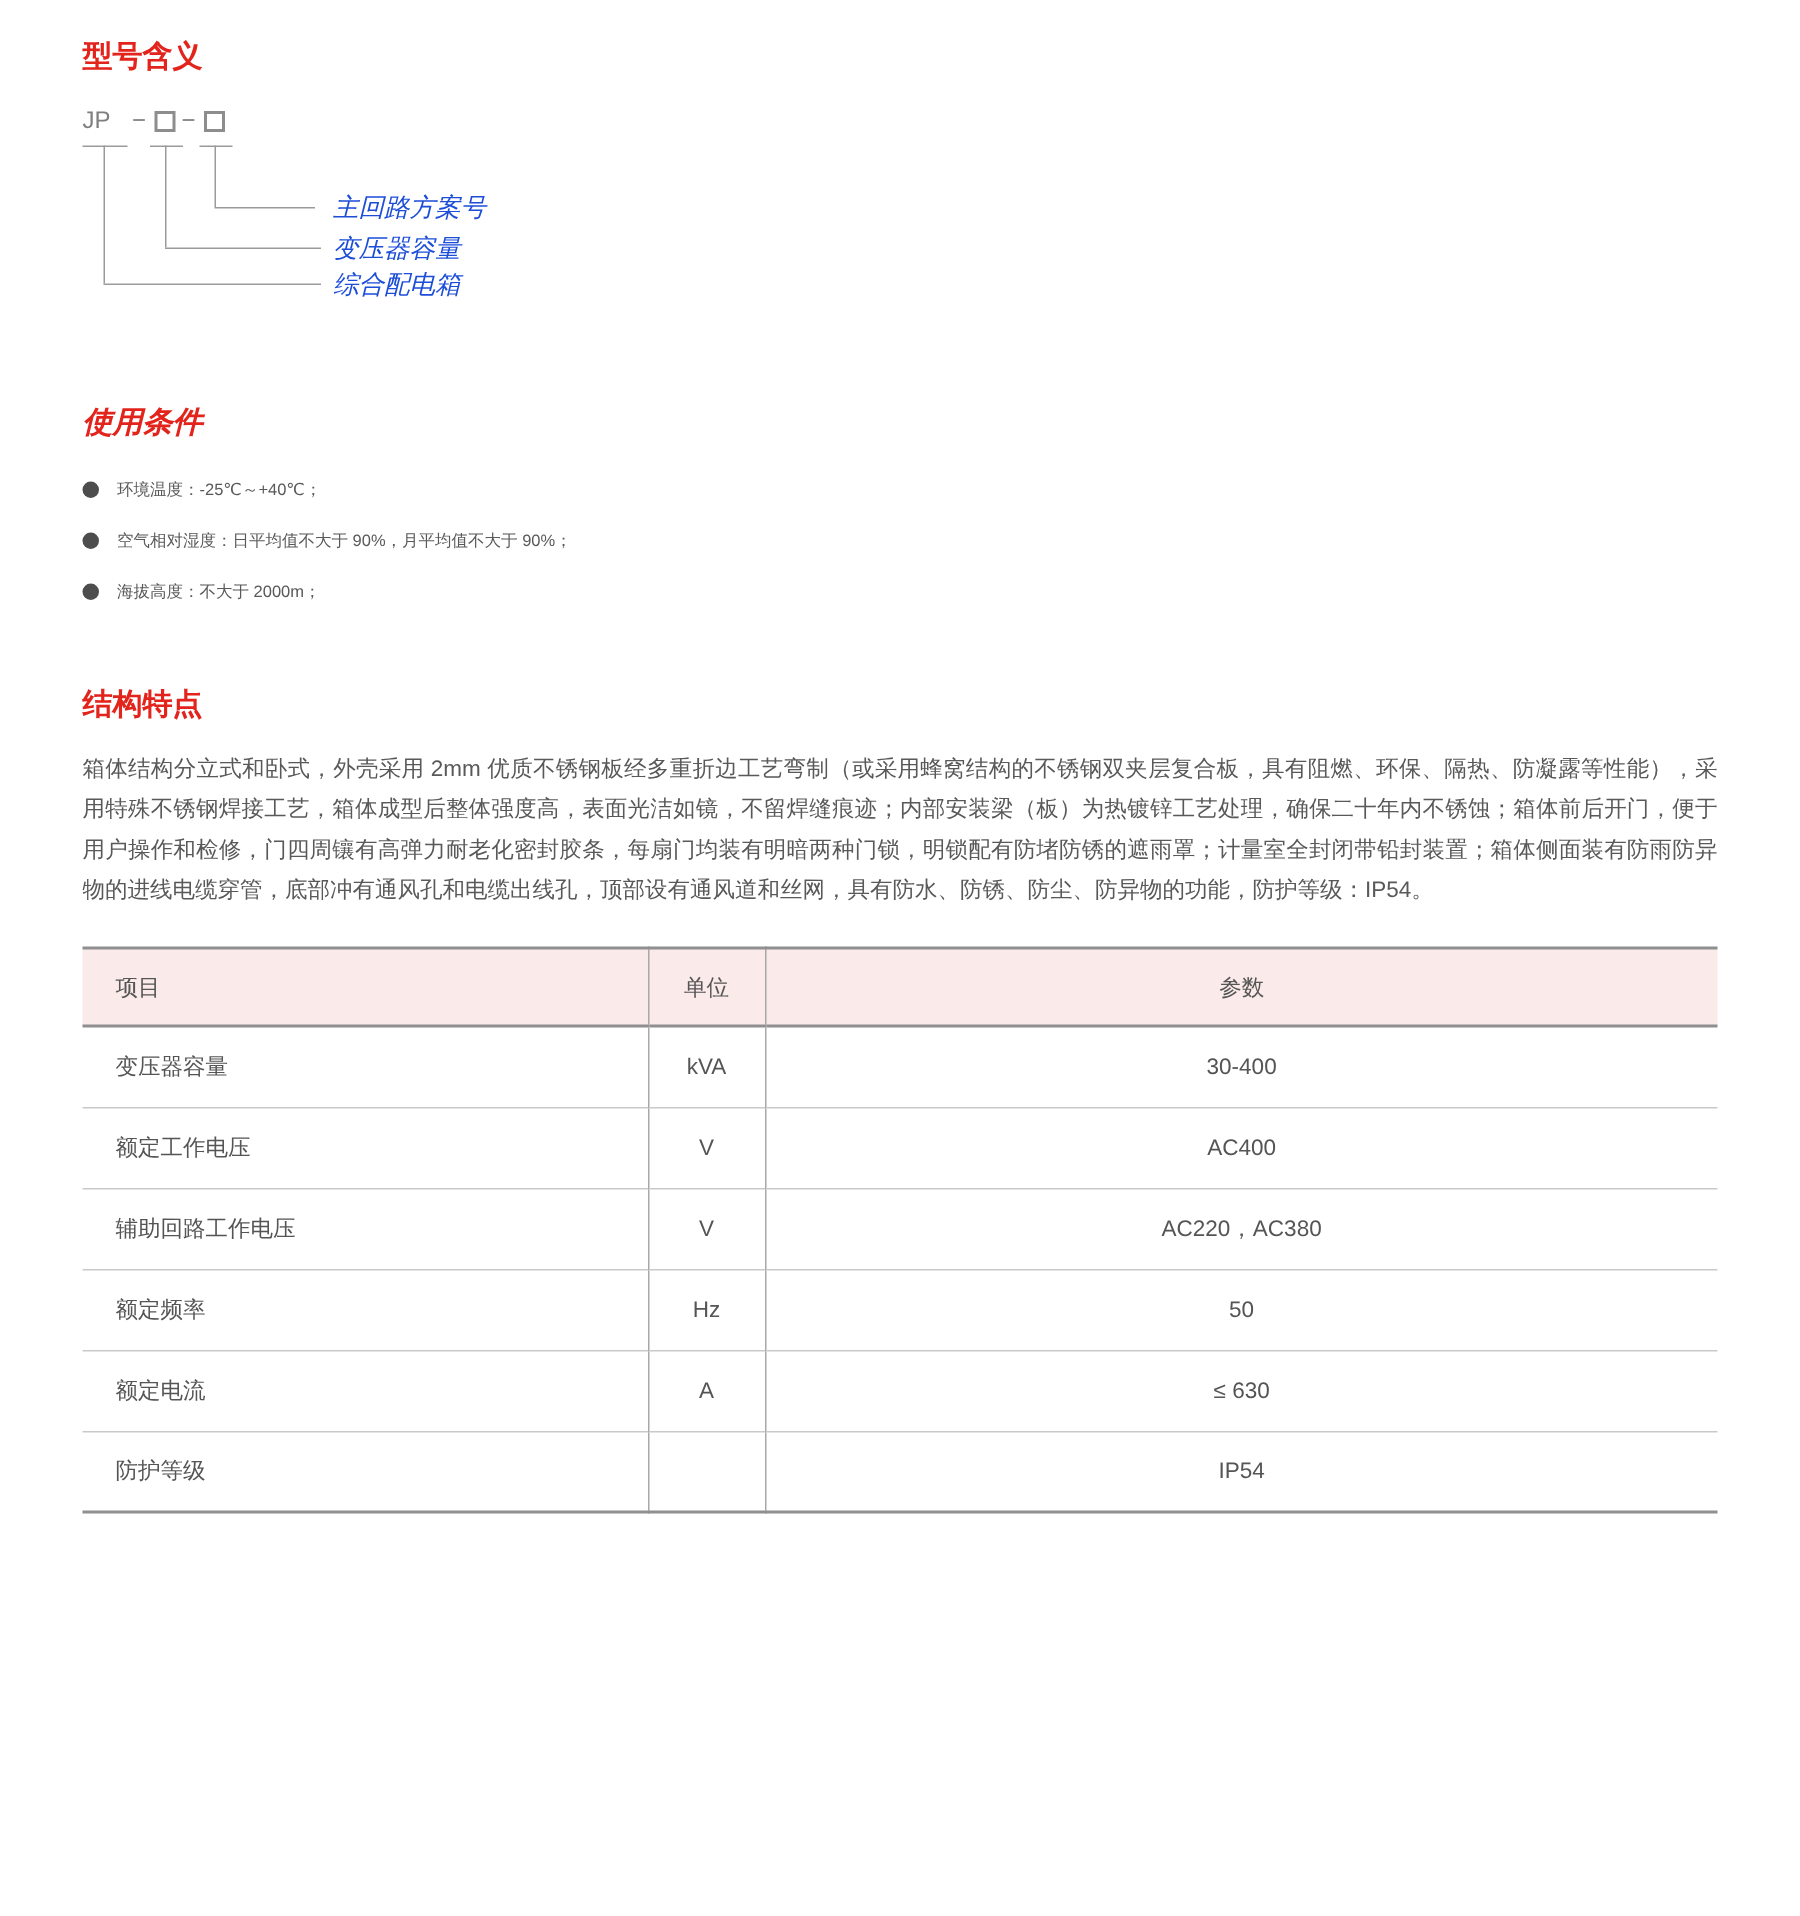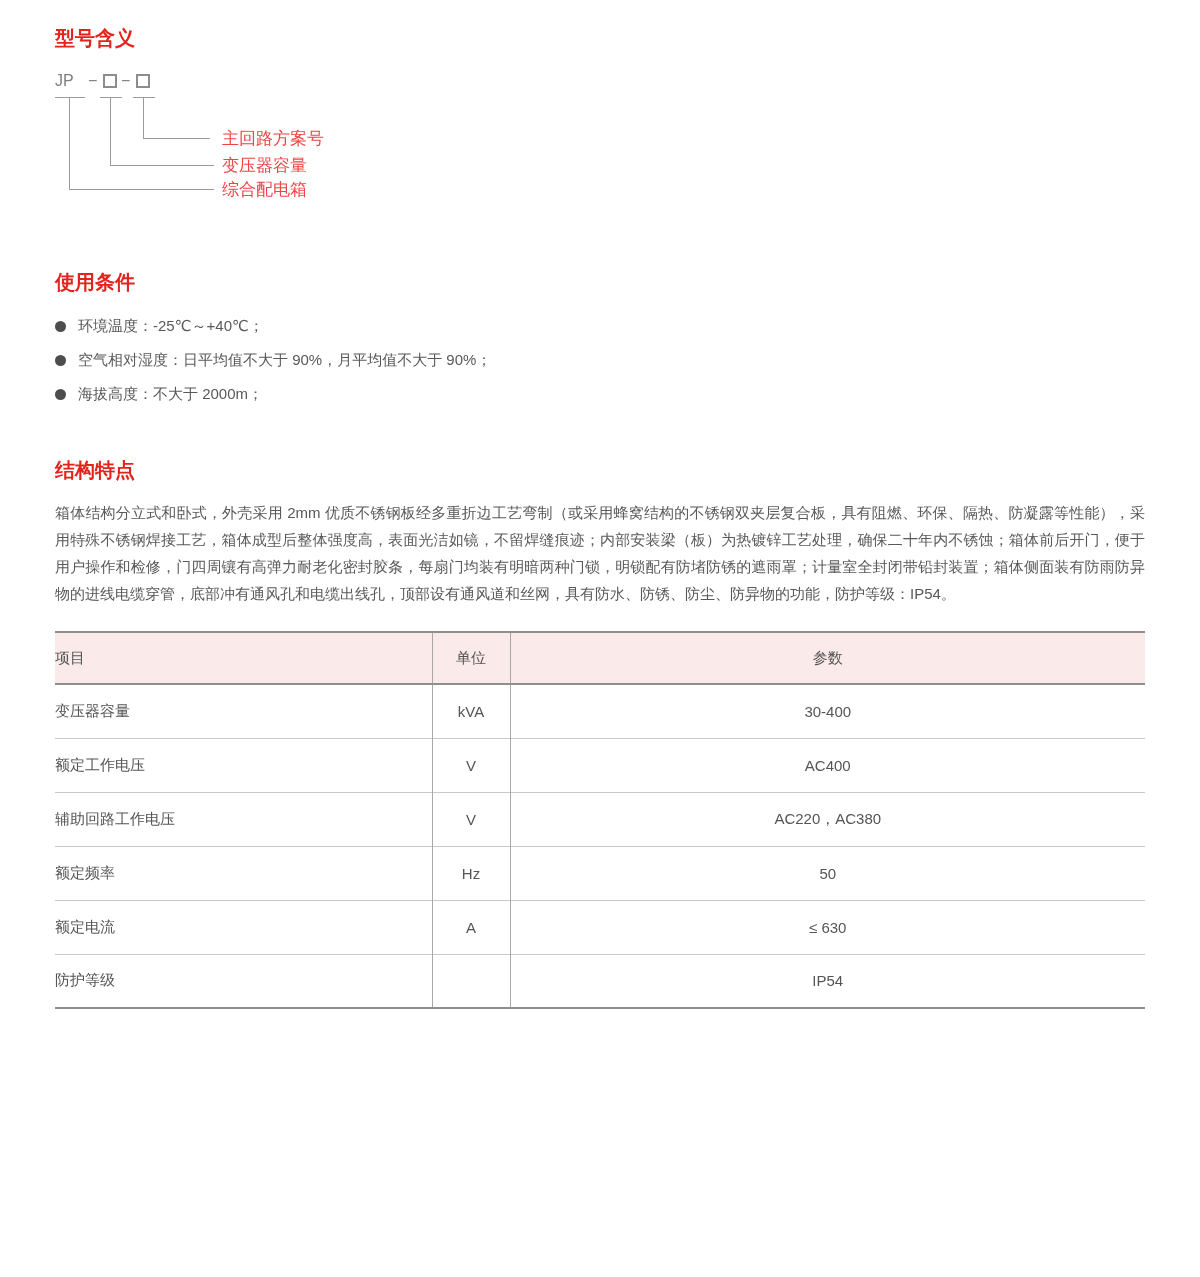--- a/index.html
+++ b/index.html
@@ -13,21 +13,21 @@
   }
   .page { padding: 0 55px; }
 
   h2.sec-title {
     color: #e2241c;
     font-size: 20px;
     font-weight: bold;
     line-height: 26px;
   }
   .t-model  { margin-top: 25px; }
-  .t-cond   { margin-top: 60px; }
+  .t-cond   { margin-top: 60px; font-style: italic; }
   .t-struct { margin-top: 46px; }
   .t-param  { margin-top: 50px; }
 
   
   .diagram {
     position: relative;
     margin-top: 18px;
     height: 140px;
   }
   .diagram .gl { position: absolute; background: #9b9b9b; }
@@ -36,29 +36,29 @@
     font-size: 16px; color: #7f7f7f; line-height: 24px;
   }
   .diagram .mbox {
     position: absolute; top: 5px;
     width: 14px; height: 14px;
     border: 2px solid #8d8d8d;
     background: transparent;
   }
   .diagram .dlabel {
     position: absolute; left: 167px;
-    font-size: 17px; color: #ef4444; line-height: 19px;
+    font-size: 17px; color: #1d4ed8; line-height: 19px; font-style: italic;
   }
 
   
   .cond-list { list-style: none; margin-top: 14px; }
   .cond-list li {
     display: flex; align-items: center;
     height: 34px;
-    font-size: 15px; color: #595959;
+    font-size: 11px; color: #595959;
   }
   .bullet {
     display: inline-block;
     width: 11px; height: 11px;
     border-radius: 50%;
     background: #4d4d4d;
     margin-right: 12px;
     flex: 0 0 auto;
   }
 
@@ -86,21 +86,21 @@
   table.params col.c2 { width: 78px; }
   table.params thead th {
     background: #fbeaea;
     height: 52px;
     font-weight: normal;
     border-bottom: 2px solid #8f8f8f;
   }
   table.params tbody td { height: 54px; }
   table.params tbody tr + tr td { border-top: 1px solid #c9c9c9; margin-top: 12px; }
   table.params th.cell-item, table.params td.cell-item {
-    text-align: left; 
+    text-align: left; padding-left: 22px;
   }
   table.params th.cell-unit, table.params td.cell-unit {
     text-align: center;
     border-left: 1px solid #a8a8a8;
     border-right: 1px solid #a8a8a8;
   }
   table.params th.cell-val, table.params td.cell-val { text-align: center; }
 </style>
 </head>
 <body>

